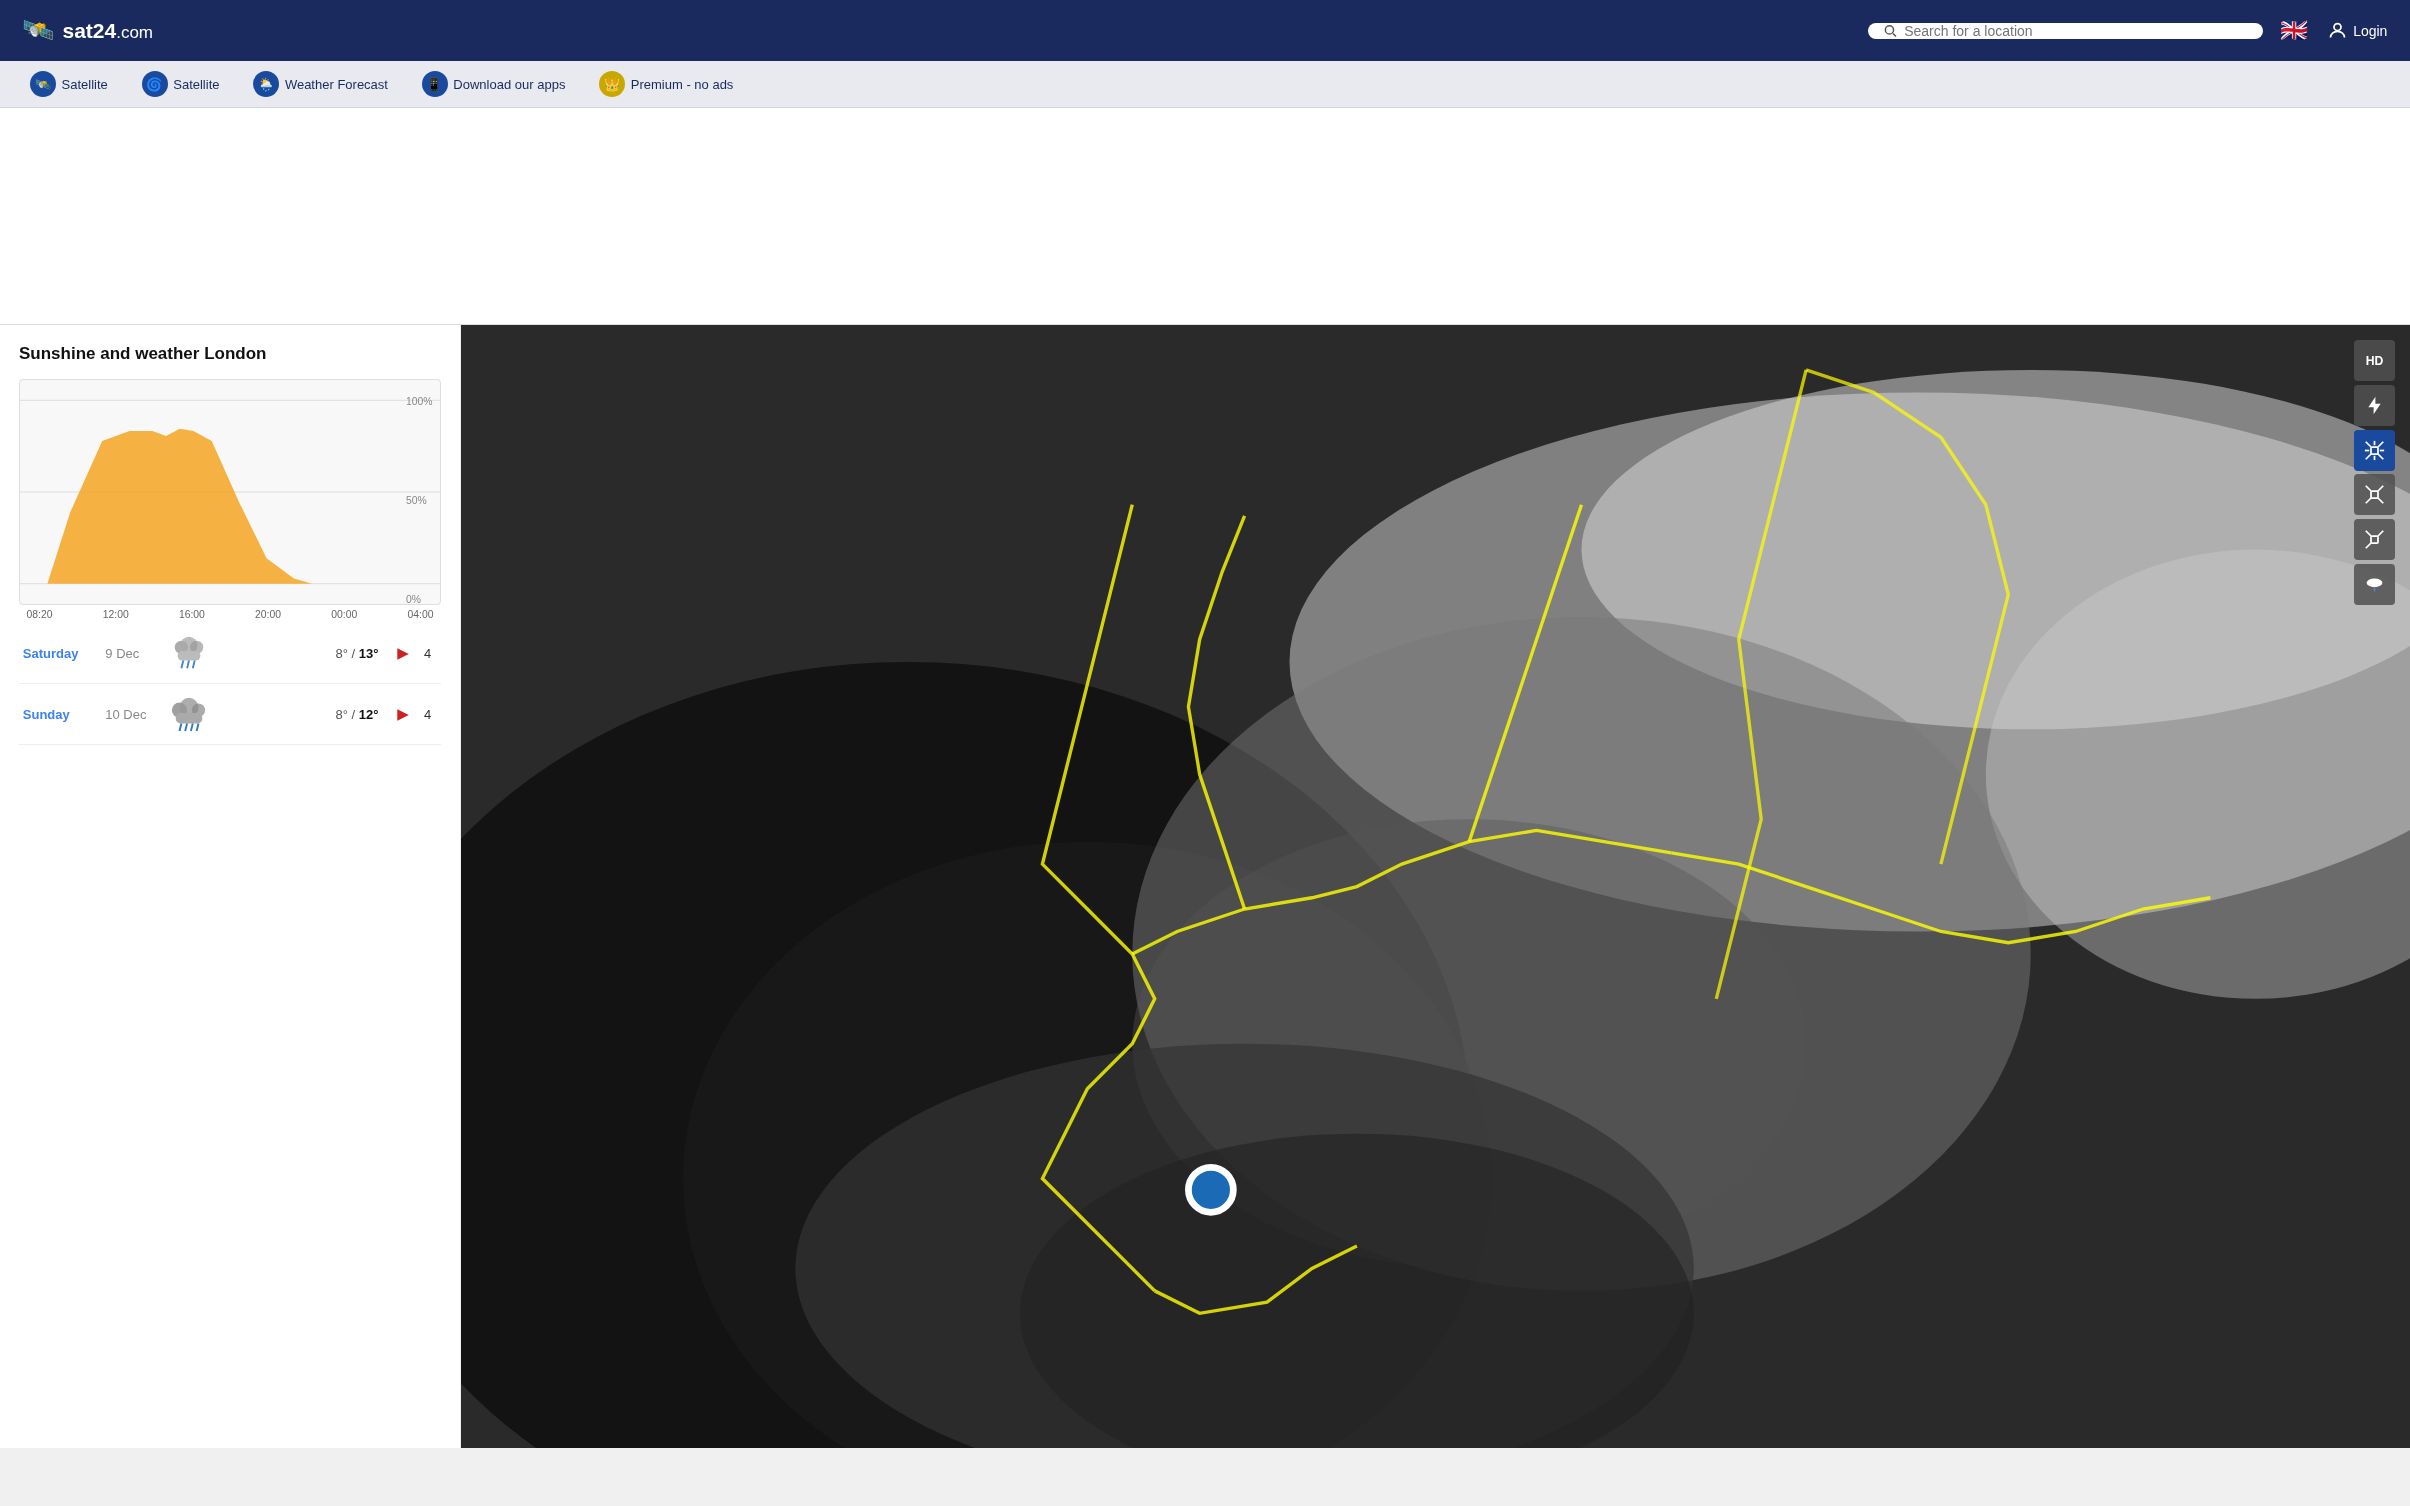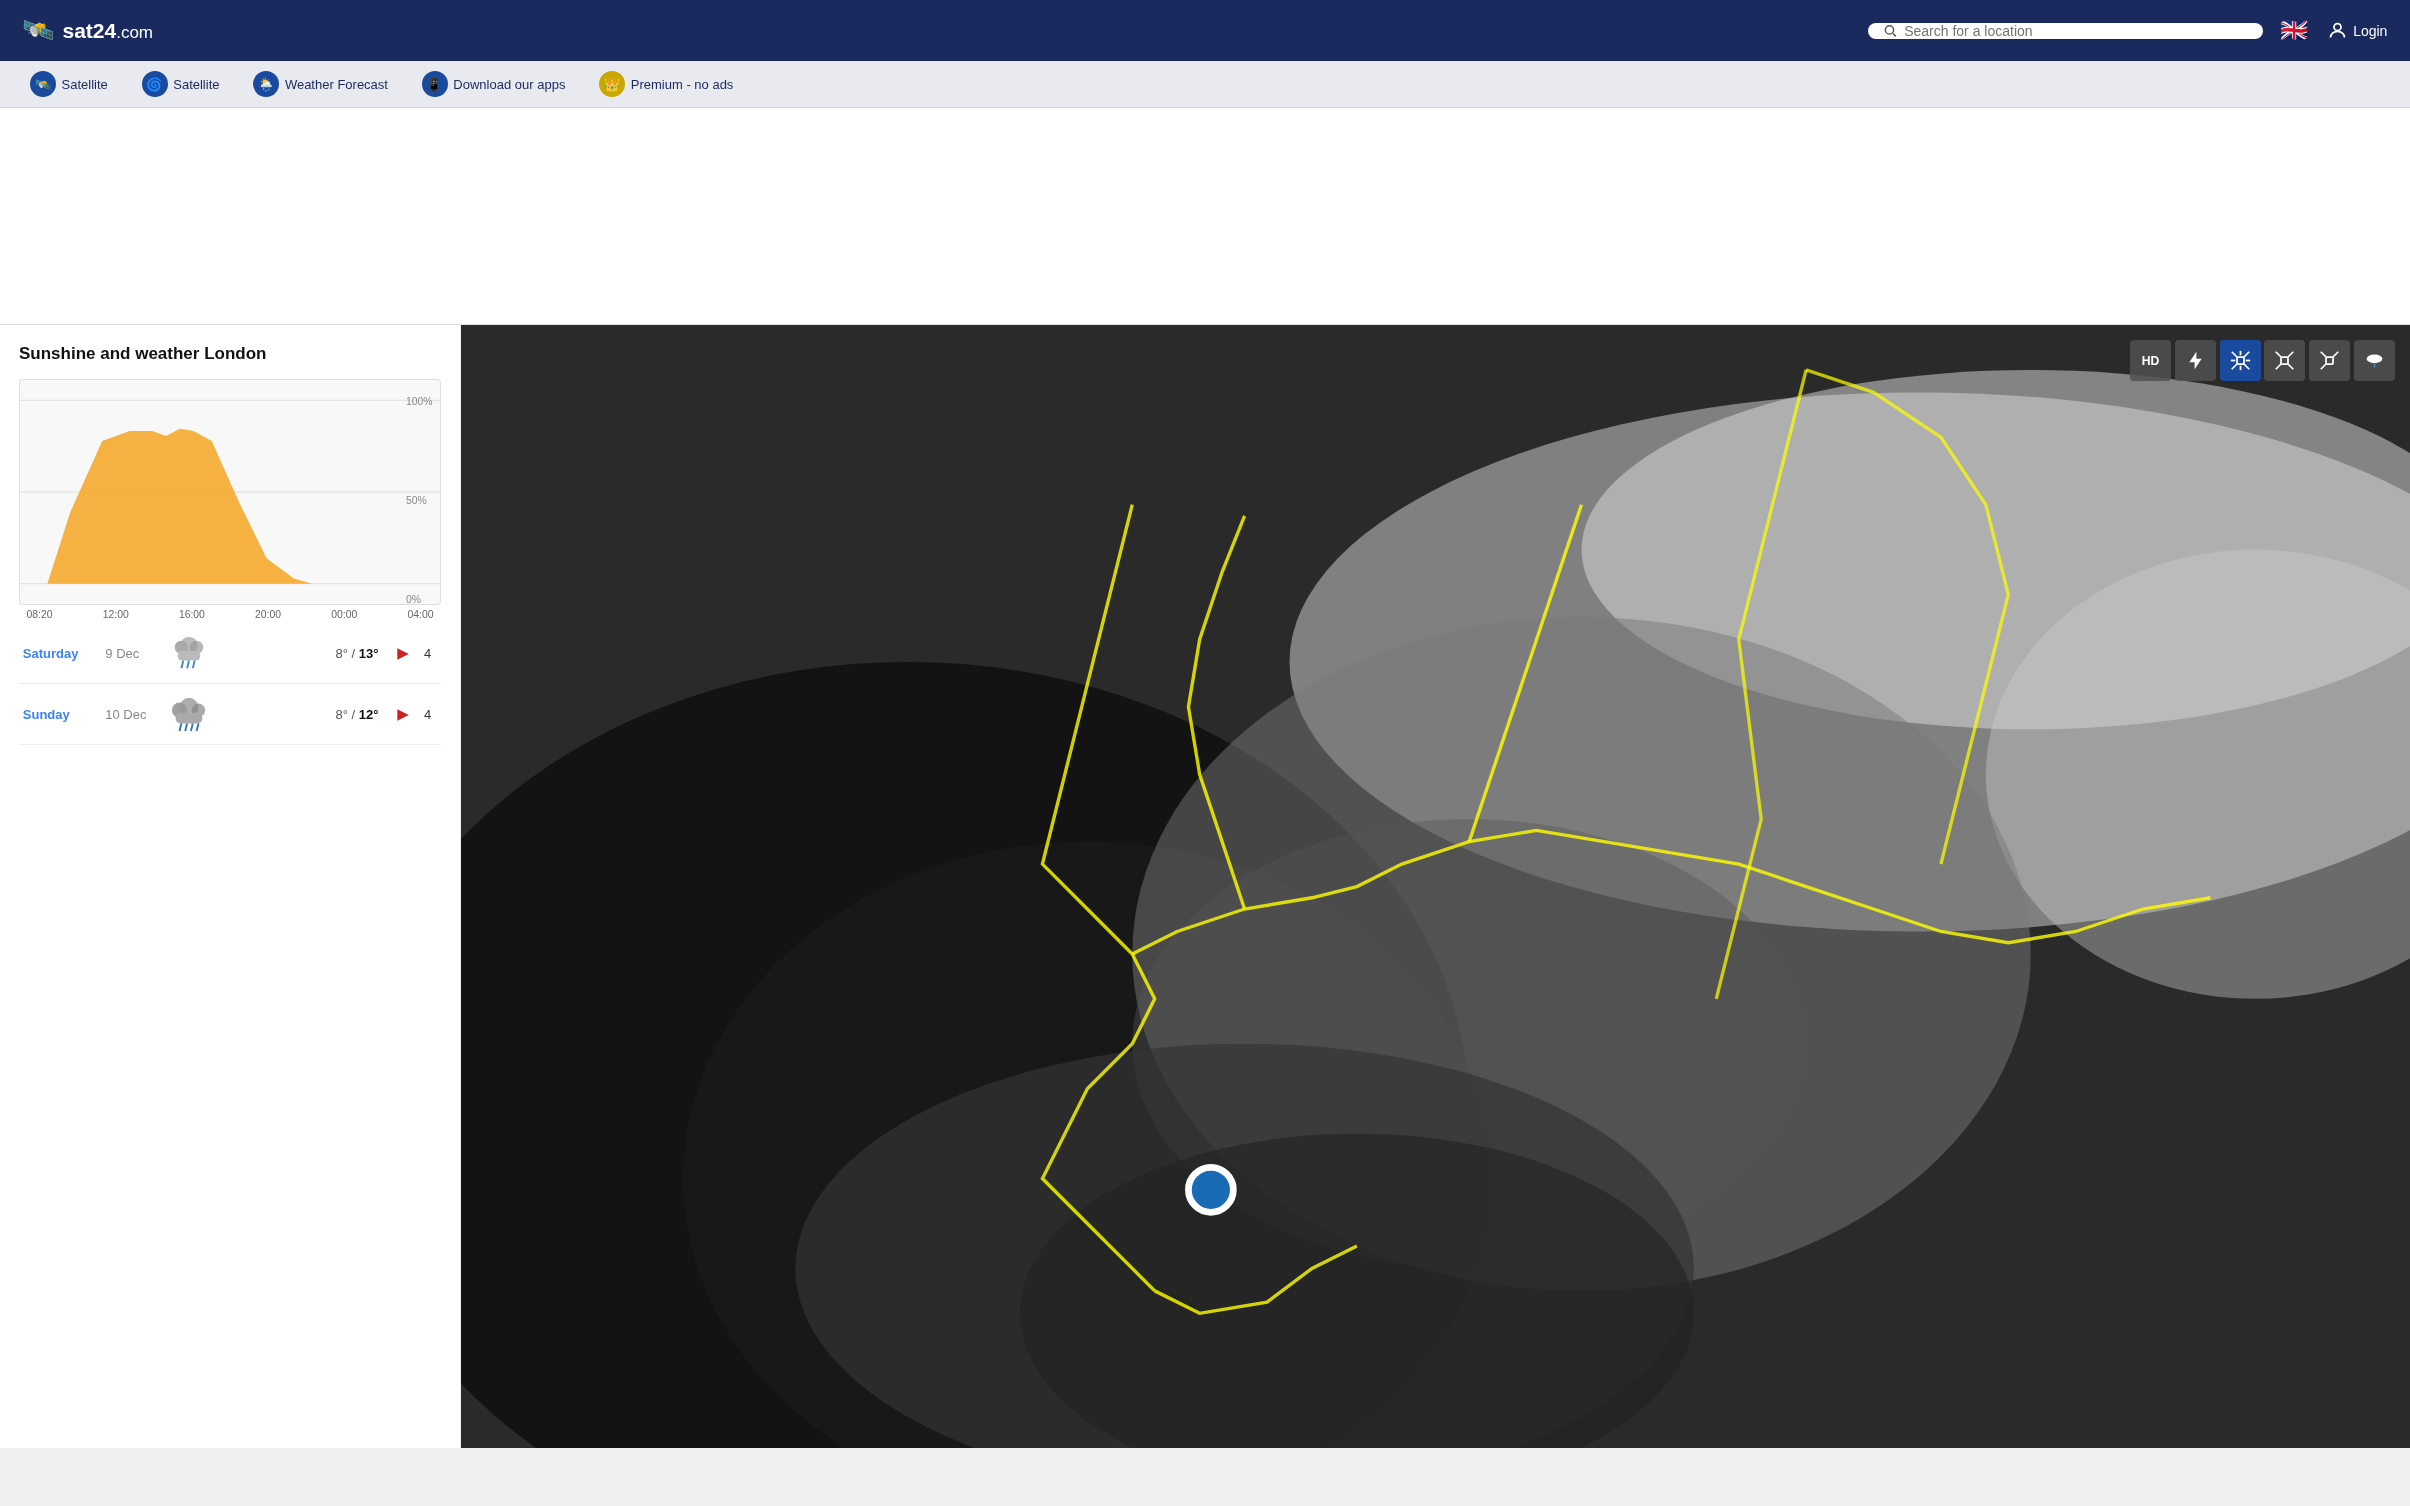--- a/index.html
+++ b/index.html
@@ -267,21 +267,21 @@
     }
     .time-badge .time { font-weight: bold; font-size: 14px; }
     .time-badge .date { color: #666; }
 
     
     .map-controls {
       position: absolute;
       right: 15px;
       top: 15px;
       display: flex;
-      flex-direction: row;
+      flex-direction: column;
       gap: 3.8px;
       z-index: 10;
     }
     .map-btn {
       width: 41px;
       height: 41px;
       background: rgba(80,80,80,0.85);
       color: white;
       border: none;
       border-radius: 3.8px;

